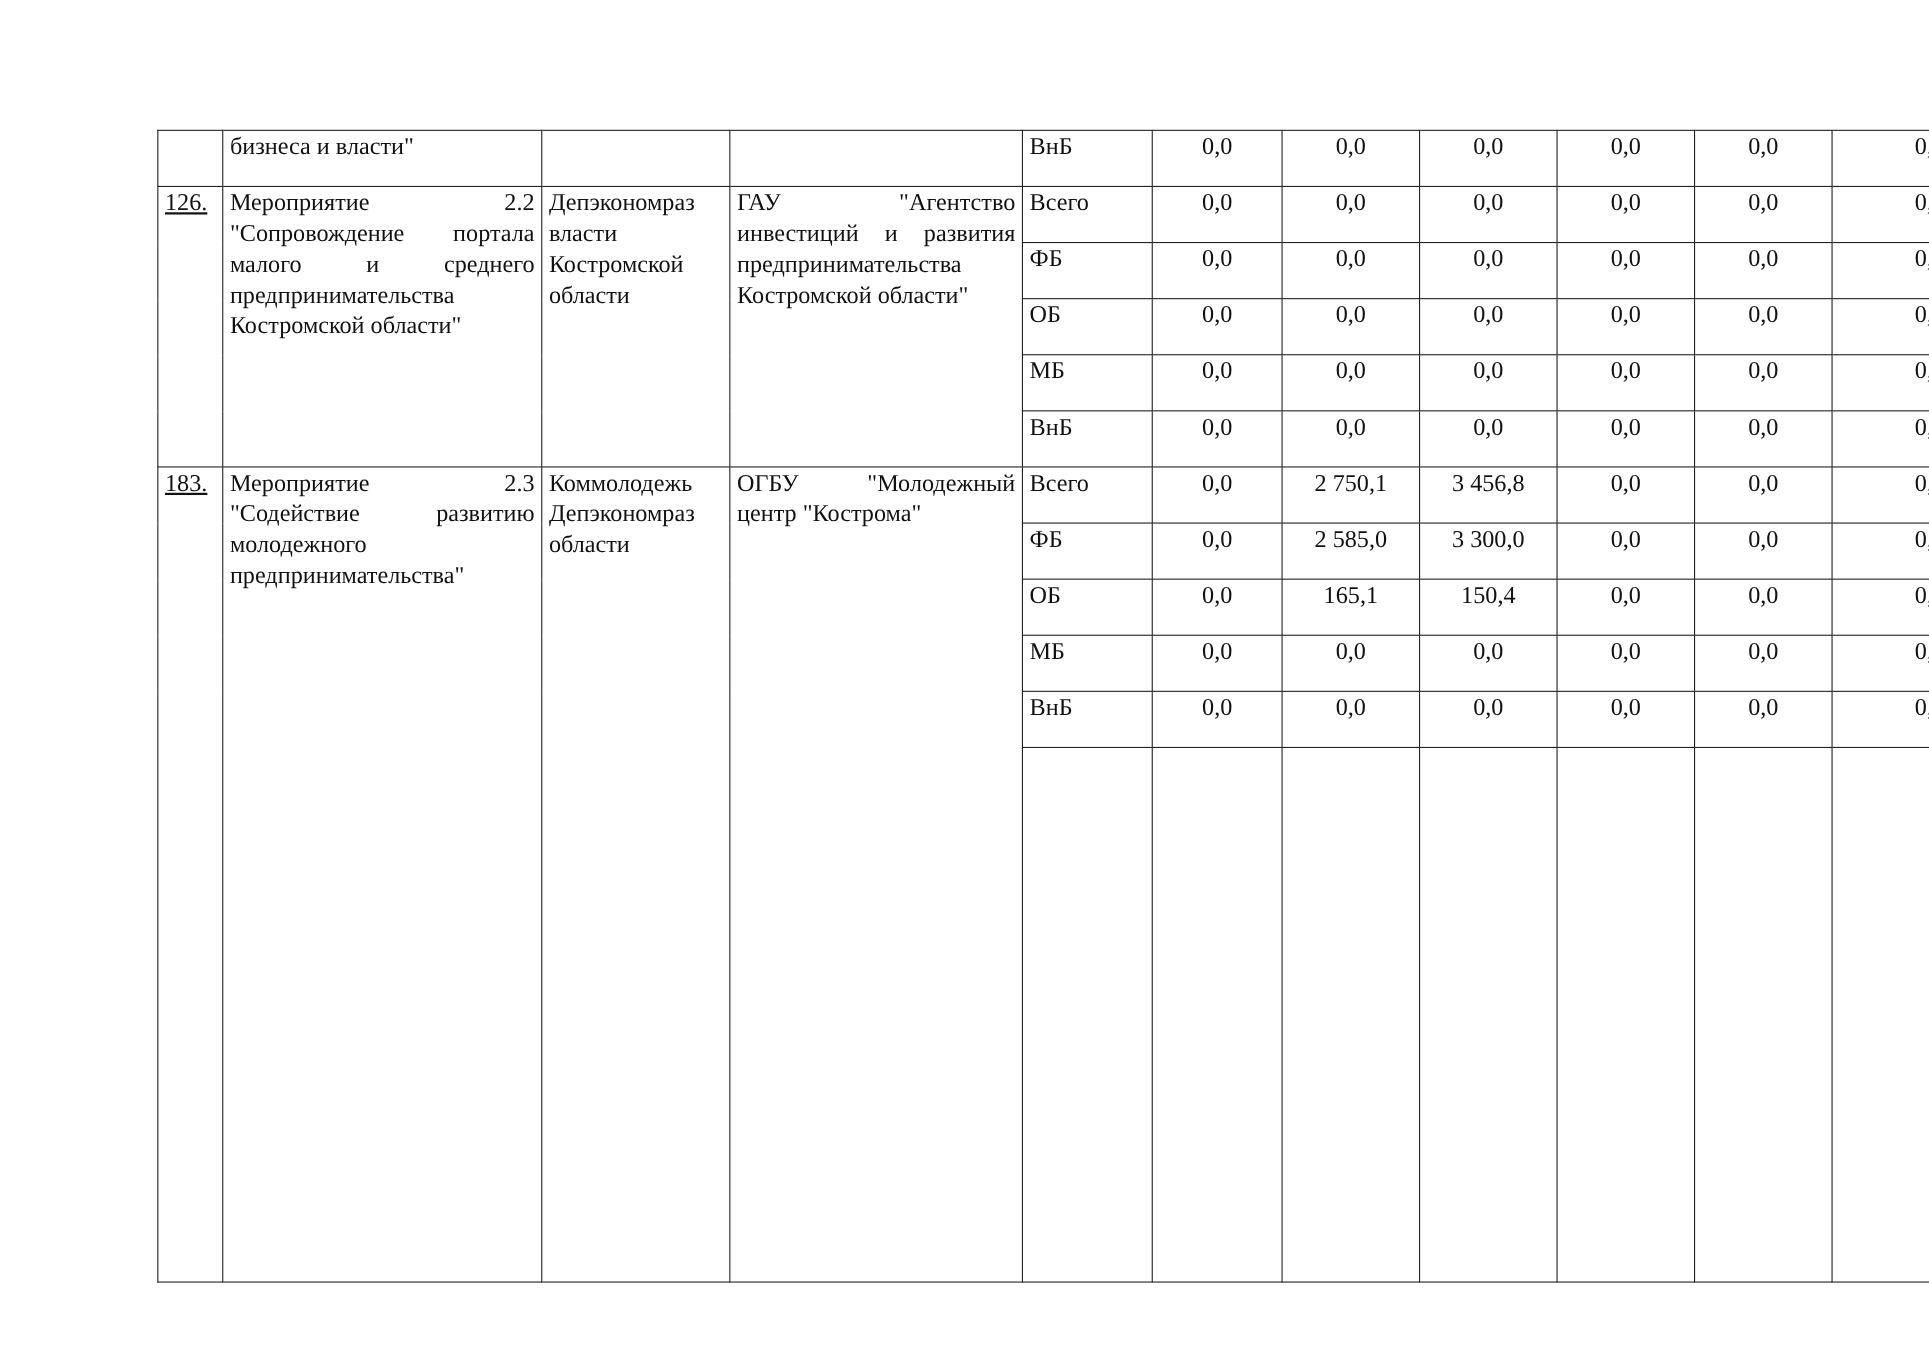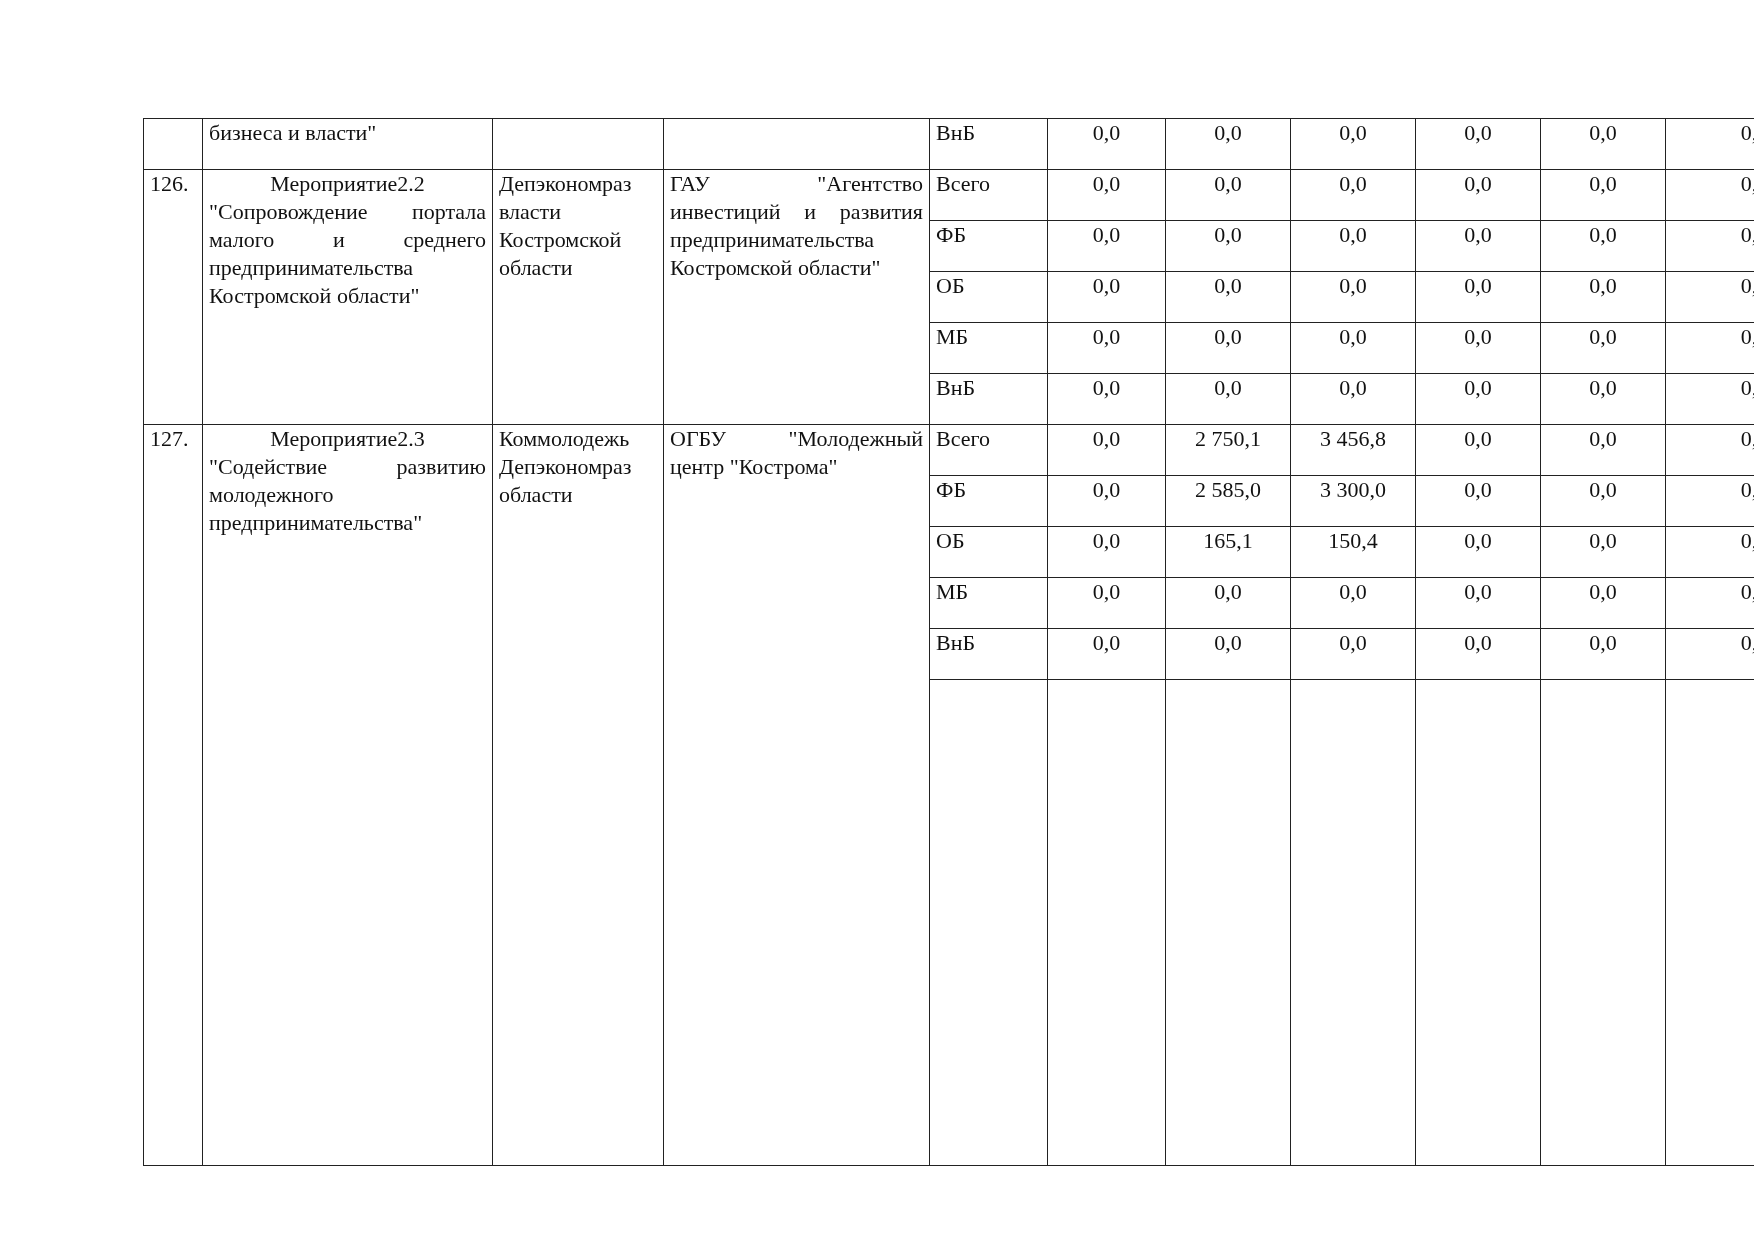--- a/index.html
+++ b/index.html
@@ -2,23 +2,23 @@
 <html><head>
 <meta charset="utf-8">
 <style>
   html, body { margin:0; padding:0; background:#ffffff; }
   body { width:1754px; height:1240px; position:relative; overflow:hidden;
          font-family:"Liberation Serif", "DejaVu Serif", serif; color:#111; }
   table.doc { position:absolute; left:143px; top:118px; border-collapse:collapse;
               table-layout:fixed; width:1700px; }
   table.doc td { border:1.5px solid #222; font-size:22px; line-height:28px;
                  padding:0 6px; vertical-align:top; box-sizing:border-box; }
-  td.num { text-align:left; padding-left:6px; }
+  td.num { text-align:left; padding-left:6px;text-decoration:underline; }
   td.desc { text-align:justify; text-align-last:left; }
-  td.desc .first { display:flex; justify-content:center; }
+  td.desc .first { display:flex; justify-content:space-between; }
   td.src { vertical-align:middle;margin-top:45px; }
   td.val { text-align:center; vertical-align:middle; }
   tr.r { height:51px; }
   td.pad-top { padding-top:10px; }
 </style>
 </head>
 <body>
 
 <table class="doc">
   <colgroup>
@@ -103,21 +103,21 @@
         <td class="src">ВнБ</td>
         <td class="val">0,0</td>
         <td class="val">0,0</td>
         <td class="val">0,0</td>
         <td class="val">0,0</td>
         <td class="val">0,0</td>
         <td class="val">0,0</td>
         <td class="val">0,0</td>
       </tr>
       <tr class="r">
-        <td class="num pad-top" rowspan="6">127.</td>
+        <td class="num pad-top" rowspan="6">183.</td>
         <td class="desc pad-top" rowspan="6">
           <div class="first">
             <span>Мероприятие</span>
             <span>2.3</span>
           </div>
           <div>"Содействие развитию молодежного предпринимательства"</div>
         </td>
         <td class="pad-top" rowspan="6">Коммолодежь Депэкономраз области</td>
         <td class="desc pad-top" rowspan="6">ОГБУ "Молодежный центр "Кострома"</td>
         <td class="src">Всего</td>

